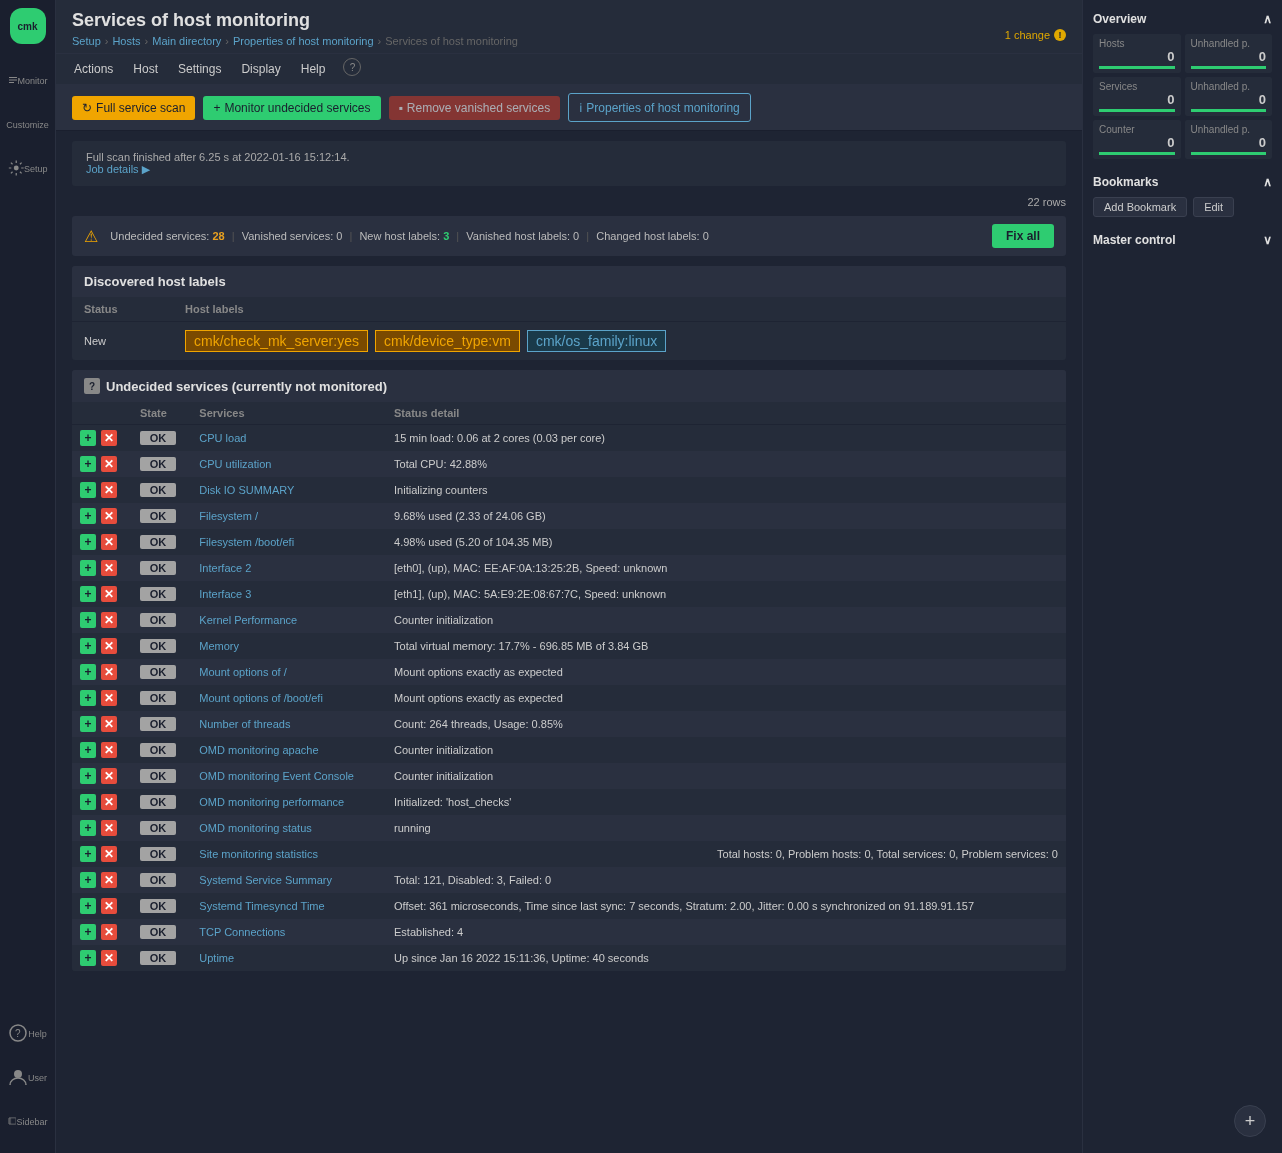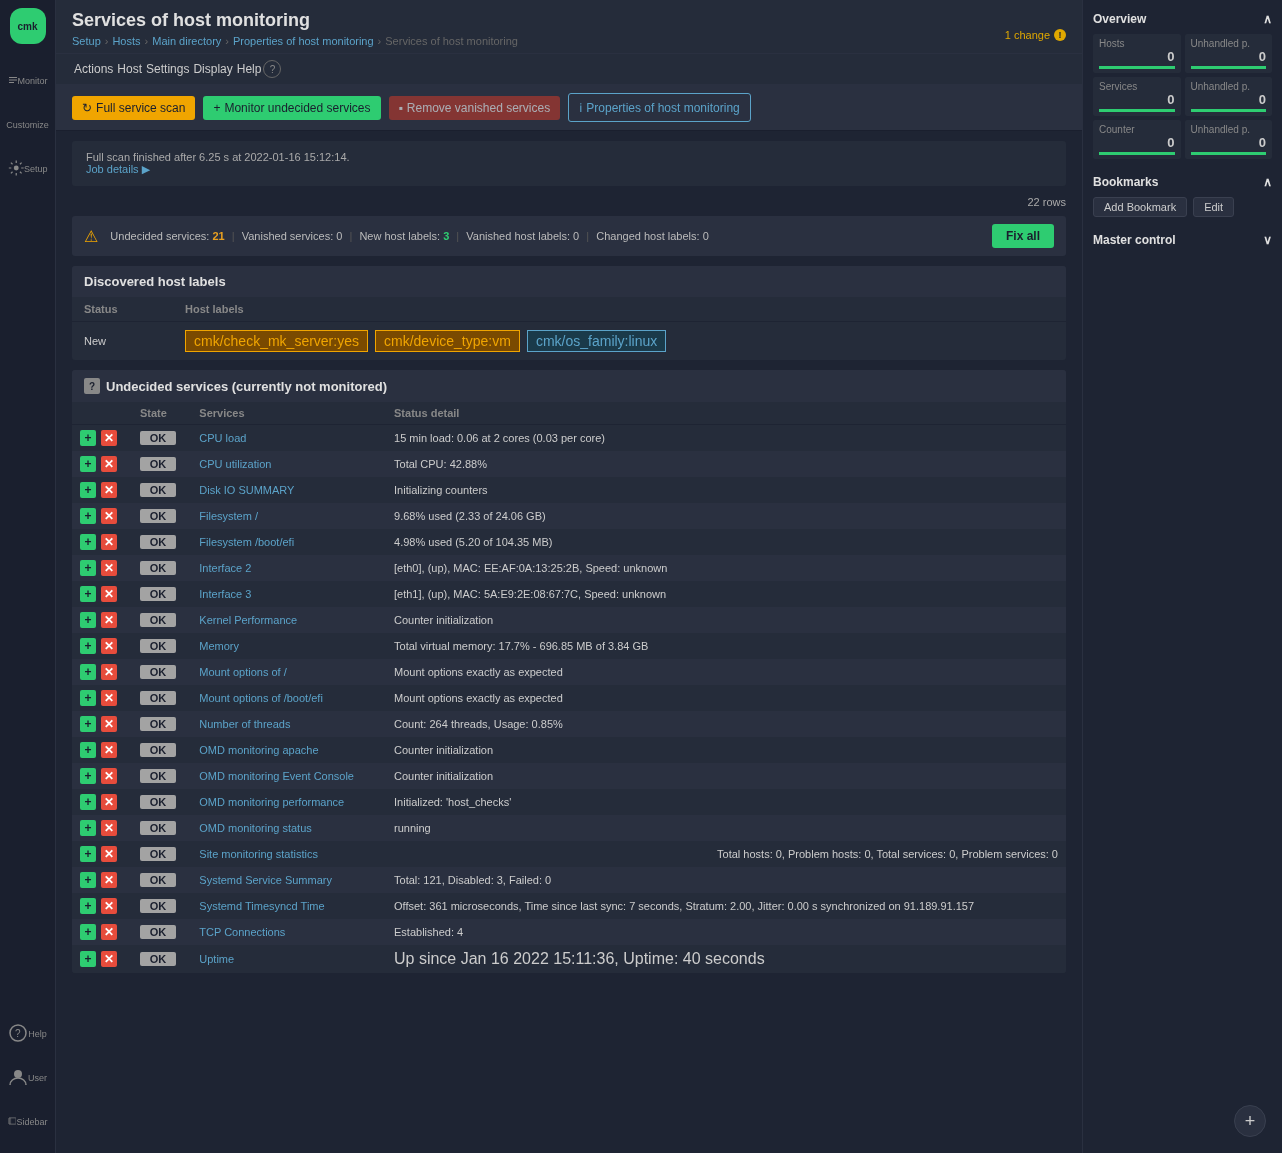--- a/index.html
+++ b/index.html
@@ -75,21 +75,22 @@
       float: right;
       margin-top: -18px;
     }
     .change-badge .dot { width: 12px; height: 12px; background: #e0a800; border-radius: 50%; display: inline-flex; align-items: center; justify-content: center; color: #1a1f2e; font-size: 9px; font-weight: bold; }
 
     
     .nav-menu {
       background: #252c3a;
       padding: 4px 16px;
       display: flex;
-      align-items: center;
+      align-items: flex-start;
+      gap: 16px;
       border-bottom: 1px solid #2a3040;
     }
     .nav-item {
       color: #ccc;
       cursor: pointer;
       padding: 4px 2px;
       font-size: 12px;
     }
     .nav-help { width: 18px; height: 18px; border: 1px solid #666; border-radius: 50%; display: flex; align-items: center; justify-content: center; font-size: 10px; color: #888; cursor: pointer; }
 
@@ -485,21 +486,21 @@
 
     <div class="stats-row">
       <div></div>
       <div class="rows-count">22 rows</div>
     </div>
 
     <div class="alert-bar">
       <span class="alert-icon">⚠</span>
       <span class="alert-text">
         <span>Undecided services:</span>
-        <span class="num-orange">21</span>
+        <span class="num-orange">28</span>
         <span class="alert-sep">|</span>
         <span>Vanished services:</span>
         <span>0</span>
         <span class="alert-sep">|</span>
         <span>New host labels:</span>
         <span class="num-green">3</span>
         <span class="alert-sep">|</span>
         <span>Vanished host labels:</span>
         <span>0</span>
         <span class="alert-sep">|</span>
@@ -768,21 +769,21 @@
             </tr>
             <tr>
               <td>
     <div class="action-btns">
       <div class="btn-add">+</div>
       <div class="btn-del">✕</div>
     </div>
               </td>
               <td><span class="ok-badge">OK</span></td>
               <td style="cursor: pointer; color: rgb(91, 163, 201);">Uptime</td>
-              <td style="font-size: 16px;">Up since Jan 16 2022 15:11:36, Uptime: 40 seconds</td>
+              <td style="font-size: 11px;">Up since Jan 16 2022 15:11:36, Uptime: 40 seconds</td>
             </tr>
           </tbody>
       </table>
     </div>
   </div>
 </div>
 
 <div class="right-sidebar">
 
   <div class="sidebar-section">

